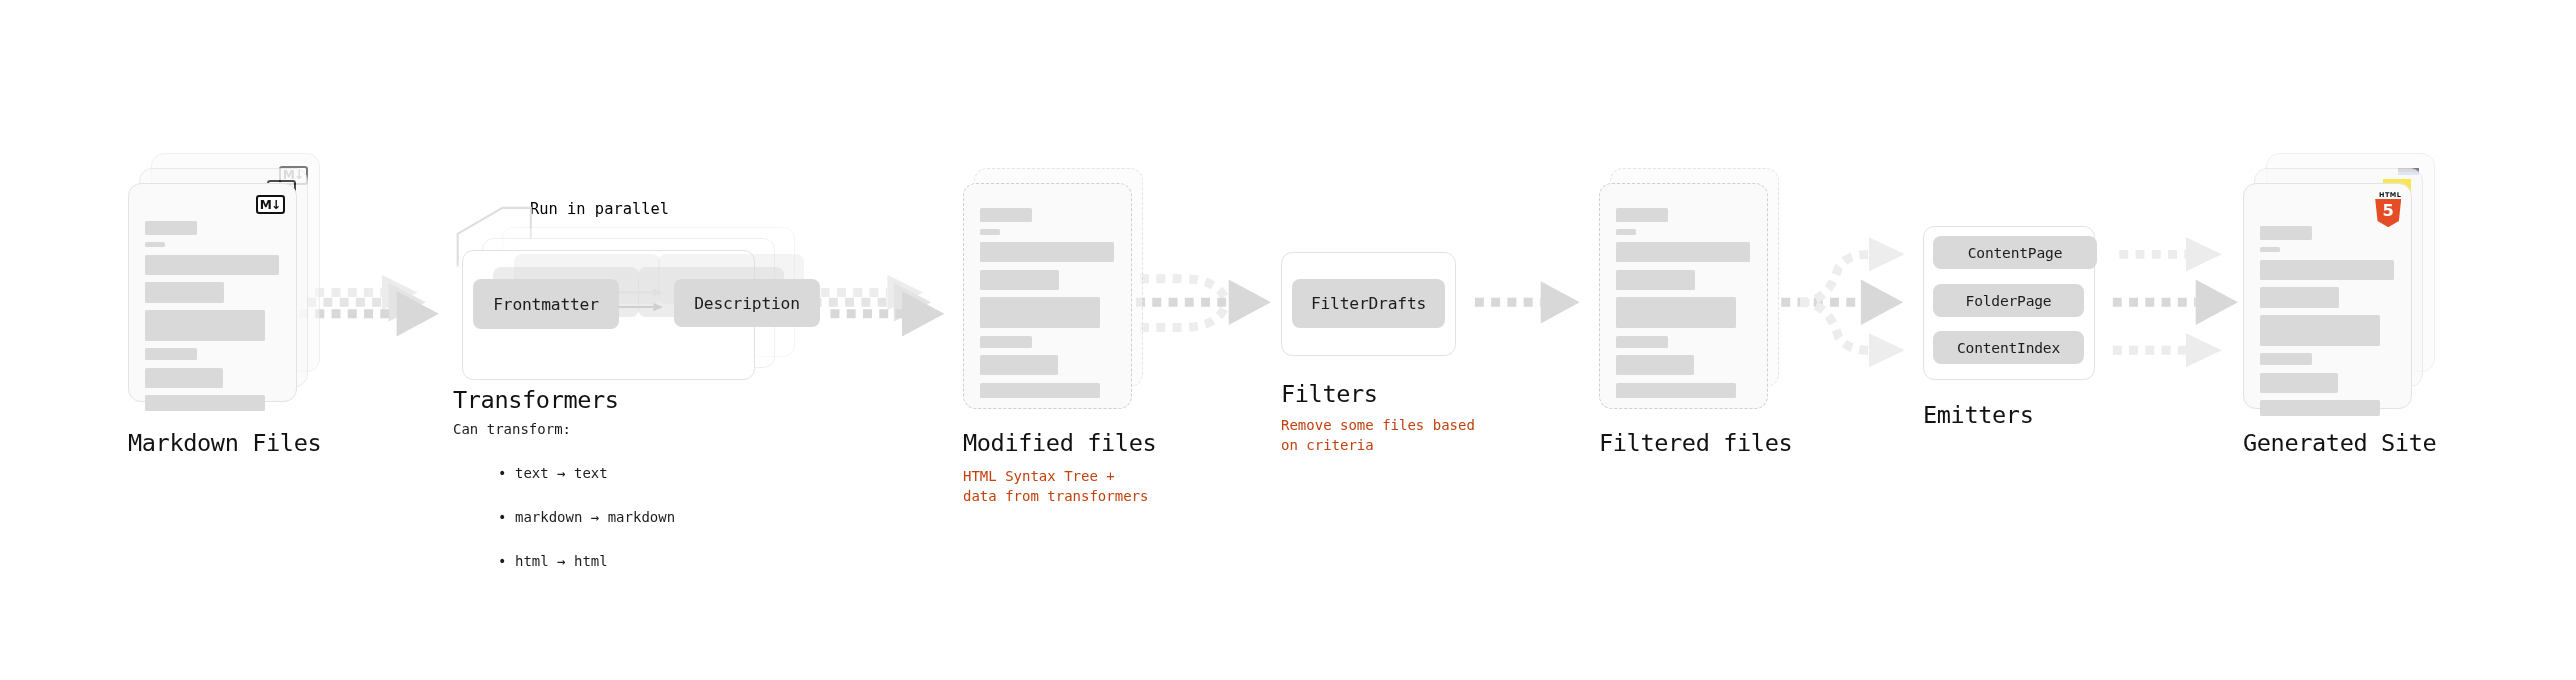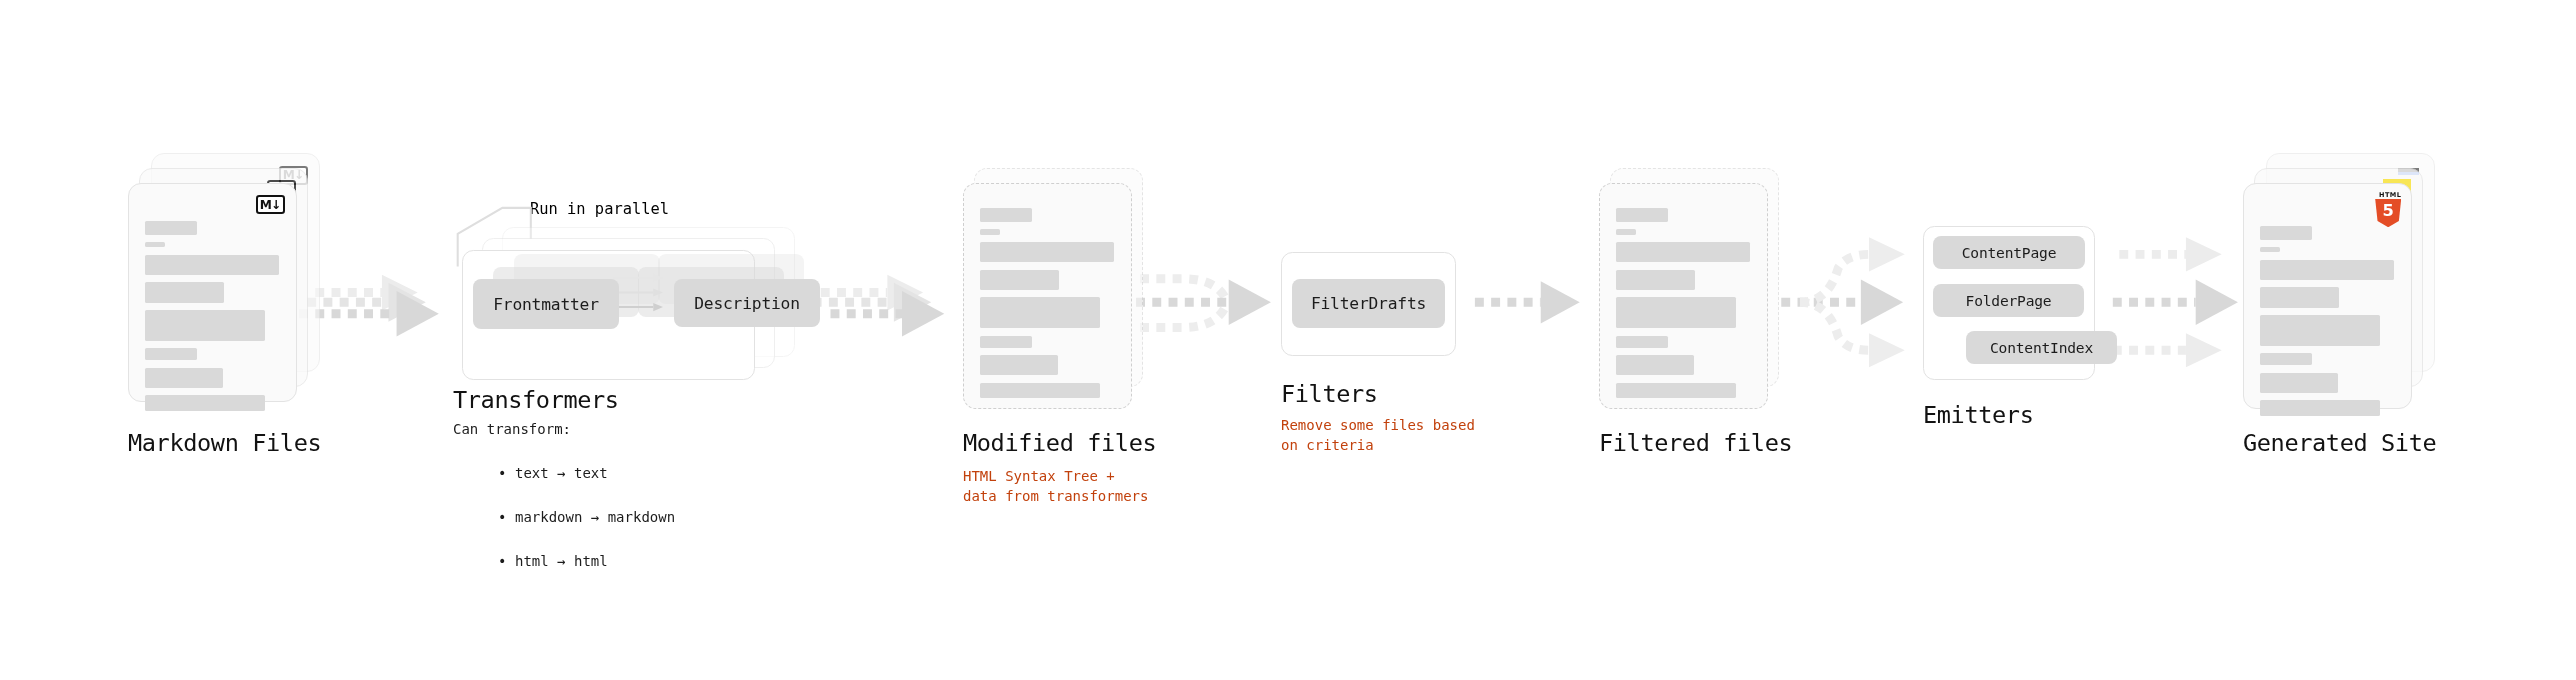--- a/index.html
+++ b/index.html
@@ -346,23 +346,23 @@
         <div class="bar" style="width:78px;height:20.3px;"></div>
         <div class="bar" style="width:120px;height:15.4px;"></div>
       </div>
     </div>
   </div>
 
   <div class="title" style="left:1599px; top:429px;">Filtered files</div>
 
   <div>
     <div class="groupbox" style="left:1923px; top:226px; width:172px; height:154px;"></div>
-    <div class="pill" style="left:1933px; top:236px; width:152px; height:32.5px; font-size:14.6px;">ContentPage</div>
+    <div class="pill" style="left:1933px; top:236px; width:164px; height:32.5px; font-size:14.6px;">ContentPage</div>
     <div class="pill" style="left:1933px; top:284px; width:151px; height:32.5px; font-size:14.6px;">FolderPage</div>
-    <div class="pill" style="left:1933px; top:331px; width:151px; height:32.5px; font-size:14.6px;margin-left:33px;">ContentIndex</div>
+    <div class="pill" style="left:1933px; top:331px; width:151px; height:32.5px; font-size:14.6px;">ContentIndex</div>
   </div>
 
   <div class="title" style="left:1923px; top:401px;">Emitters</div>
 
   <div class="card-stack" style="left:2243px; top:163px;">
 
     <div class="card l3" style="left:23px; top:-9.8px;">
       <div class="css-badge" style="right:14.6px; top:14px;"></div>
     </div>
 

